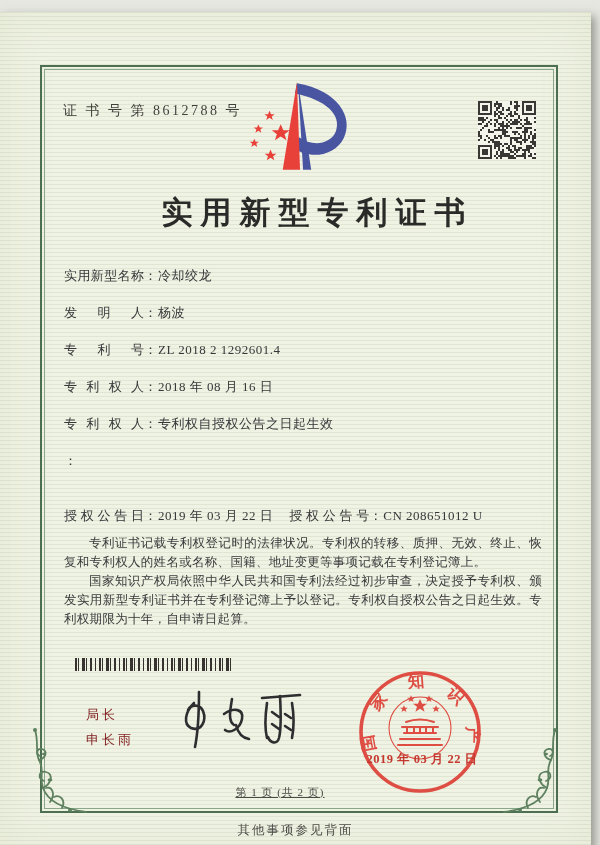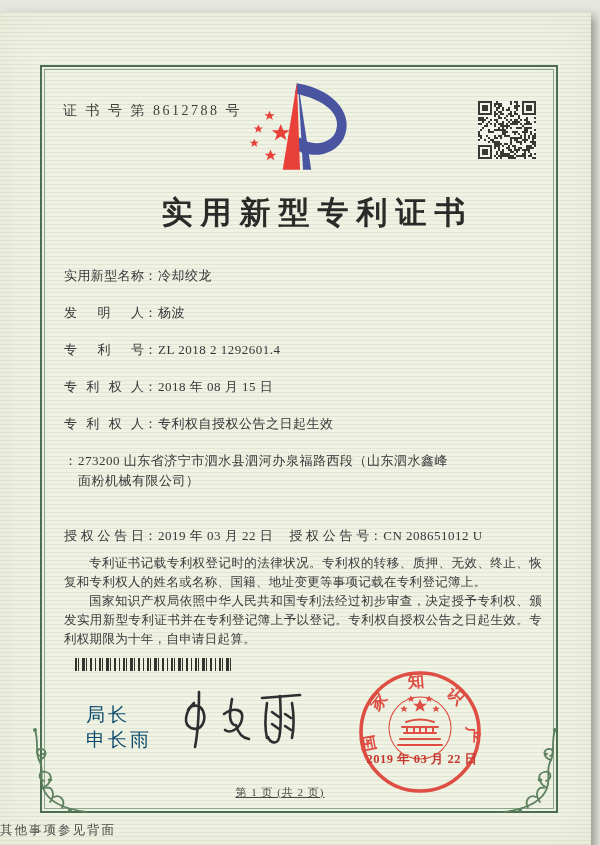--- a/index.html
+++ b/index.html
@@ -53,29 +53,29 @@
   .barcode{
     position:absolute;left:75px;top:646px;width:158px;height:13px;
     background:repeating-linear-gradient(90deg,
       #35322f 0 2px,transparent 2px 3px,
       #35322f 3px 4px,transparent 4px 7px,
       #35322f 7px 10px,transparent 10px 11px,
       #35322f 11px 12px,transparent 12px 15px,
       #35322f 15px 17px,transparent 17px 20px,
       #35322f 20px 21px,transparent 21px 24px);
   }
-  .signer{position:absolute;left:86px;top:690px;font-size:19px;color:#0c4a6e;line-height:25px;letter-spacing:3px;}
+  .signer{position:absolute;left:86px;top:690px;font-size:13px;color:#7f1d1d;line-height:25px;letter-spacing:3px;}
   .signature{position:absolute;left:172px;top:676px;}
   .seal{position:absolute;left:354px;top:654px;width:132px;height:132px;opacity:.93;}
   .seal-date{
     position:absolute;left:360px;top:739px;width:124px;text-align:center;
     color:#c53a30;font-size:12.5px;letter-spacing:.5px;font-weight:600;
   }
   .page-info{position:absolute;left:40px;top:773px;width:480px;text-align:center;font-size:11px;color:#494946;letter-spacing:1px;text-decoration:underline;}
-  .footer-note{position:absolute;left:0;top:810px;width:591px;text-align:left;font-size:12.5px;color:#4b4b48;letter-spacing:2px;}
+  .footer-note{position:absolute;left:0;top:810px;width:591px;text-align:center;font-size:12.5px;color:#4b4b48;letter-spacing:2px;}
   .flourish{position:absolute;width:64px;height:92px;}
   .fl-left{left:26px;top:712px;}
   .fl-right{left:500px;top:712px;transform:scaleX(-1);}
 </style>
 </head>
 <body>
 
 <div class="paper">
 
   <div class="border-frame"></div>
@@ -153,30 +153,29 @@
         <span class="val">杨波</span>
     </div>
     <div class="frow">
       <span class="lbl">专利号</span>
         <span class="colon">：</span>
         <span class="val">ZL 2018 2 1292601.4</span>
     </div>
     <div class="frow">
       <span class="lbl">专利权人</span>
         <span class="colon">：</span>
-        <span class="val">2018 年 08 月 15 日</span>
+        <span class="val">2018 年 08 月 16 日</span>
     </div>
     <div class="frow">
       <span class="lbl">专利权人</span>
         <span class="colon">：</span>
         <span class="val">专利权自授权公告之日起生效</span>
     </div>
     <div class="frow addr">
         <span class="colon">：</span>
-        <span class="val">273200 山东省济宁市泗水县泗河办泉福路西段（山东泗水鑫峰面粉机械有限公司）</span>
     </div>
     <div class="frow grant">
       <span class="lbl">授权公告日</span>
         <span class="colon">：</span>
         <span class="val">2019 年 03 月 22 日</span>
       <span class="lbl lbl2">授权公告号</span>
         <span class="colon">：</span>
         <span class="val">CN 208651012 U</span>
     </div>
     <div class="paras">

